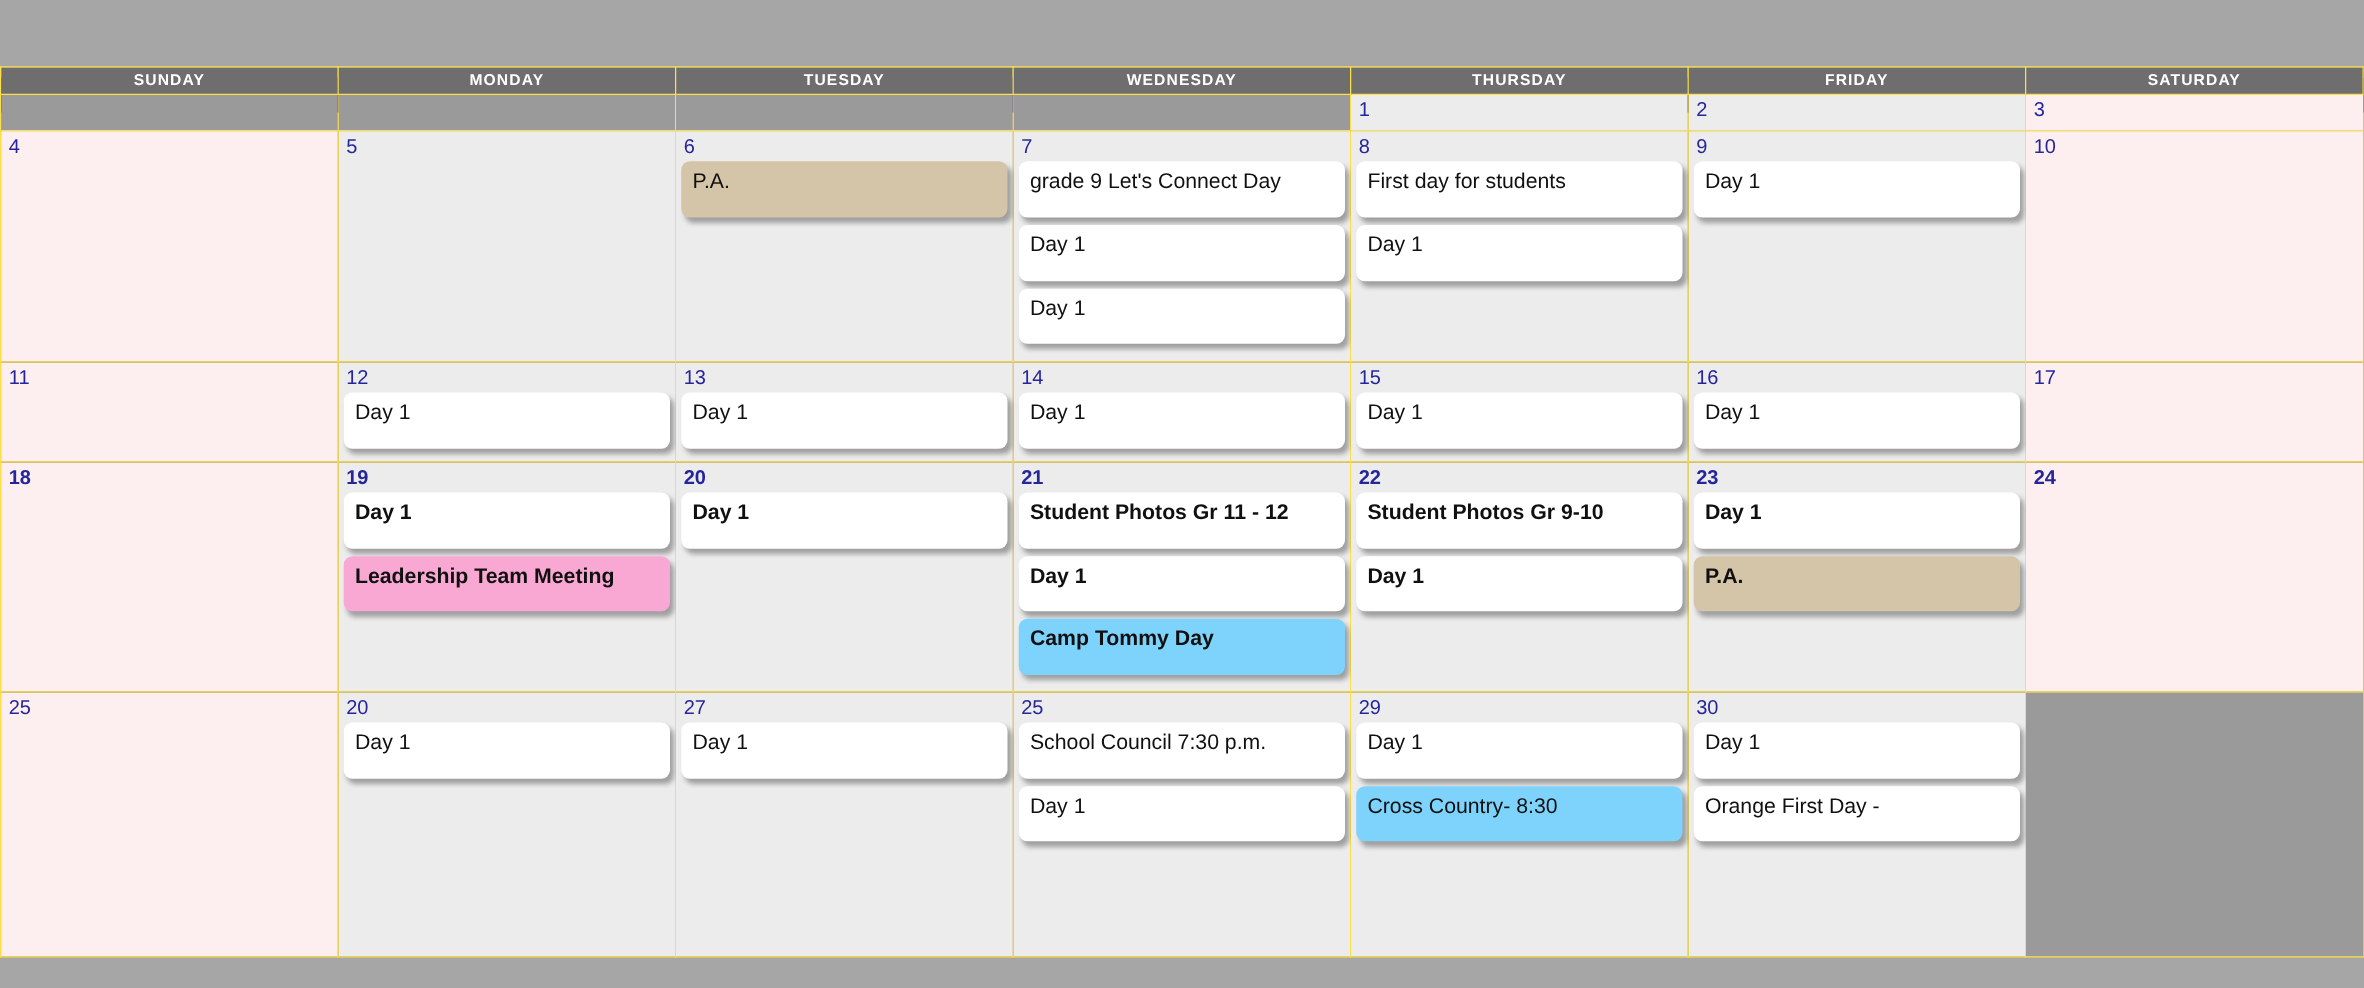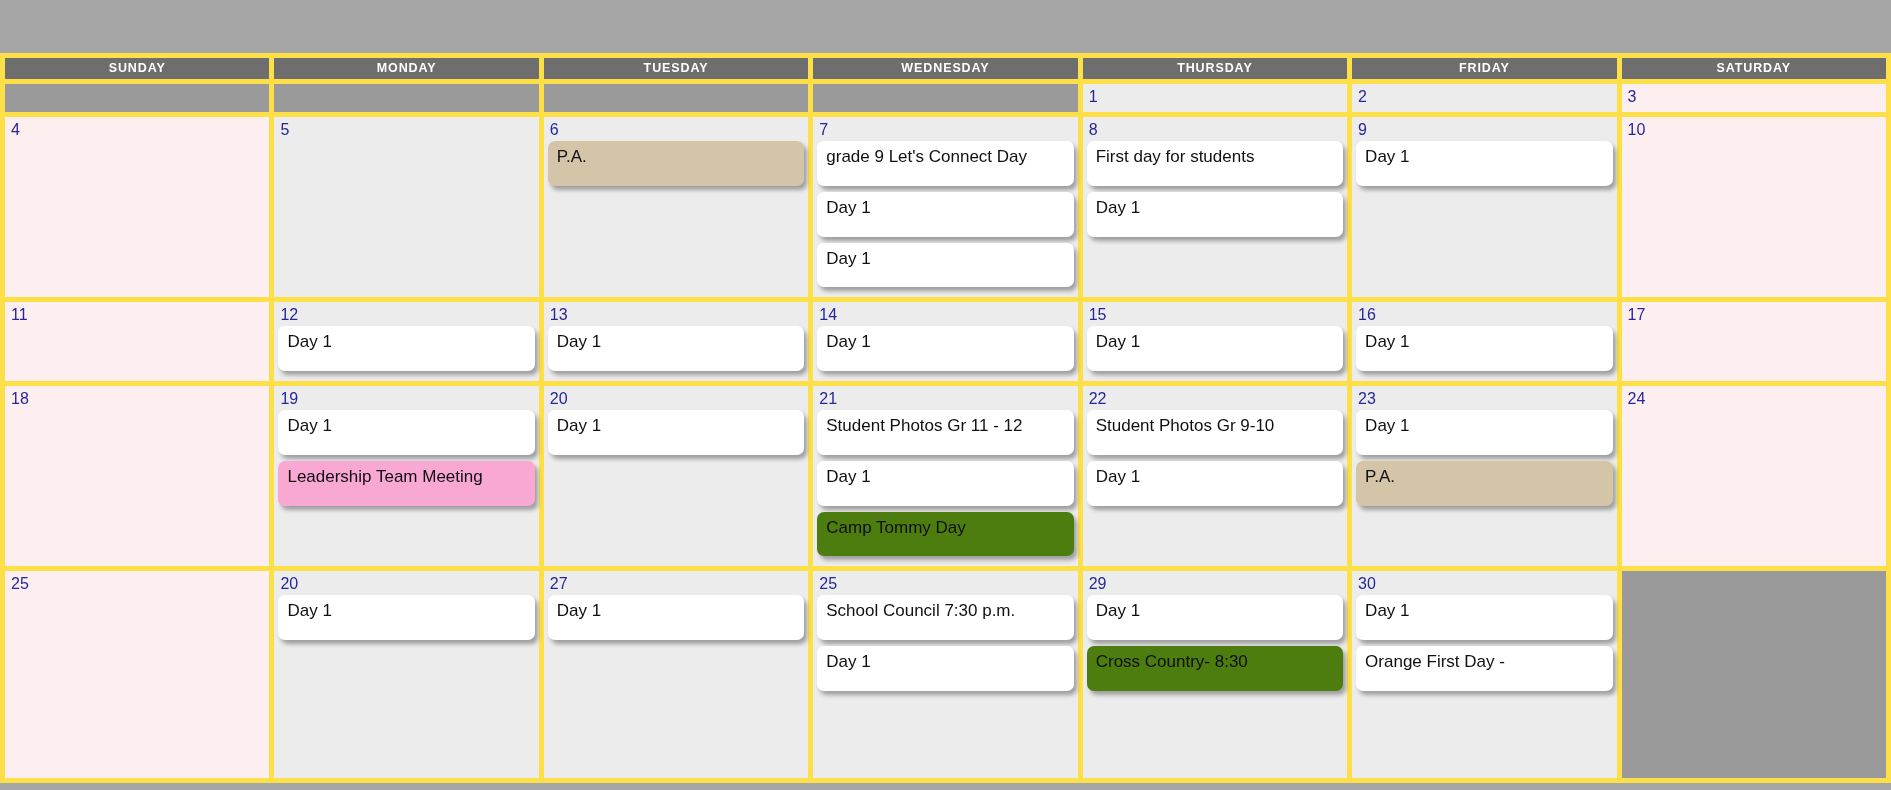--- a/index.html
+++ b/index.html
@@ -46,21 +46,21 @@
     left: 0;
     top: 53px;
     width: 1891px;
     border-collapse: collapse;
     table-layout: fixed;
   }
   .cal-table col { width: 14.2857%; }
 
   .cal-table th,
   .cal-table td {
-    border: 5px solid #fde047;
+    border: 1px solid #fde047;
     vertical-align: top;
     padding: 0;
   }
 
   thead th.dow {
     background: #6e6e6e;
     color: #ffffff;
     font-size: 12.5px;
     font-weight: bold;
     letter-spacing: 0.9px;
@@ -76,21 +76,21 @@
     height: 77px;
     position: relative;
     padding: 0 0 4px 0;
   }
   td.day.weekend { background: #fdeef0; }
   td.day.blank   { background: #9a9a9a; }
 
   td.row-h1 { height: 26px; }
   td.row-h2 { height: 185px; }
   td.row-h3 { height: 77px; }
-  td.row-h4 { height: 184px; }
+  td.row-h4 { height: 184px; font-weight: bold; }
   td.row-h5 { height: 212px; }
 
   .daynum {
     display: block;
     font-size: 16px;
     color: #26269c;
     line-height: 1;
     padding: 5px 0 3px 6px;
     font-family: "Liberation Sans", sans-serif;
   }
@@ -108,21 +108,21 @@
     font-size: 17px;
     line-height: 1.28;
     color: #101010;
     padding: 5px 8px 18px 9px;
     margin-bottom: 6px;
     overflow: hidden;
     word-wrap: break-word;
   }
   .event.tan        { background: #d4c5a9; }
   .event.teal       { background: #f9a8d4; }
-  .event.periwinkle { background: #4d7c0f; }
+  .event.periwinkle { background: #7dd3fc; }
 </style>
 </head>
 <body>
 
 <div id="calendar-root">
 
   <div class="title-bar">
     <span class="month-title">September 2022</span>
   </div>
 

